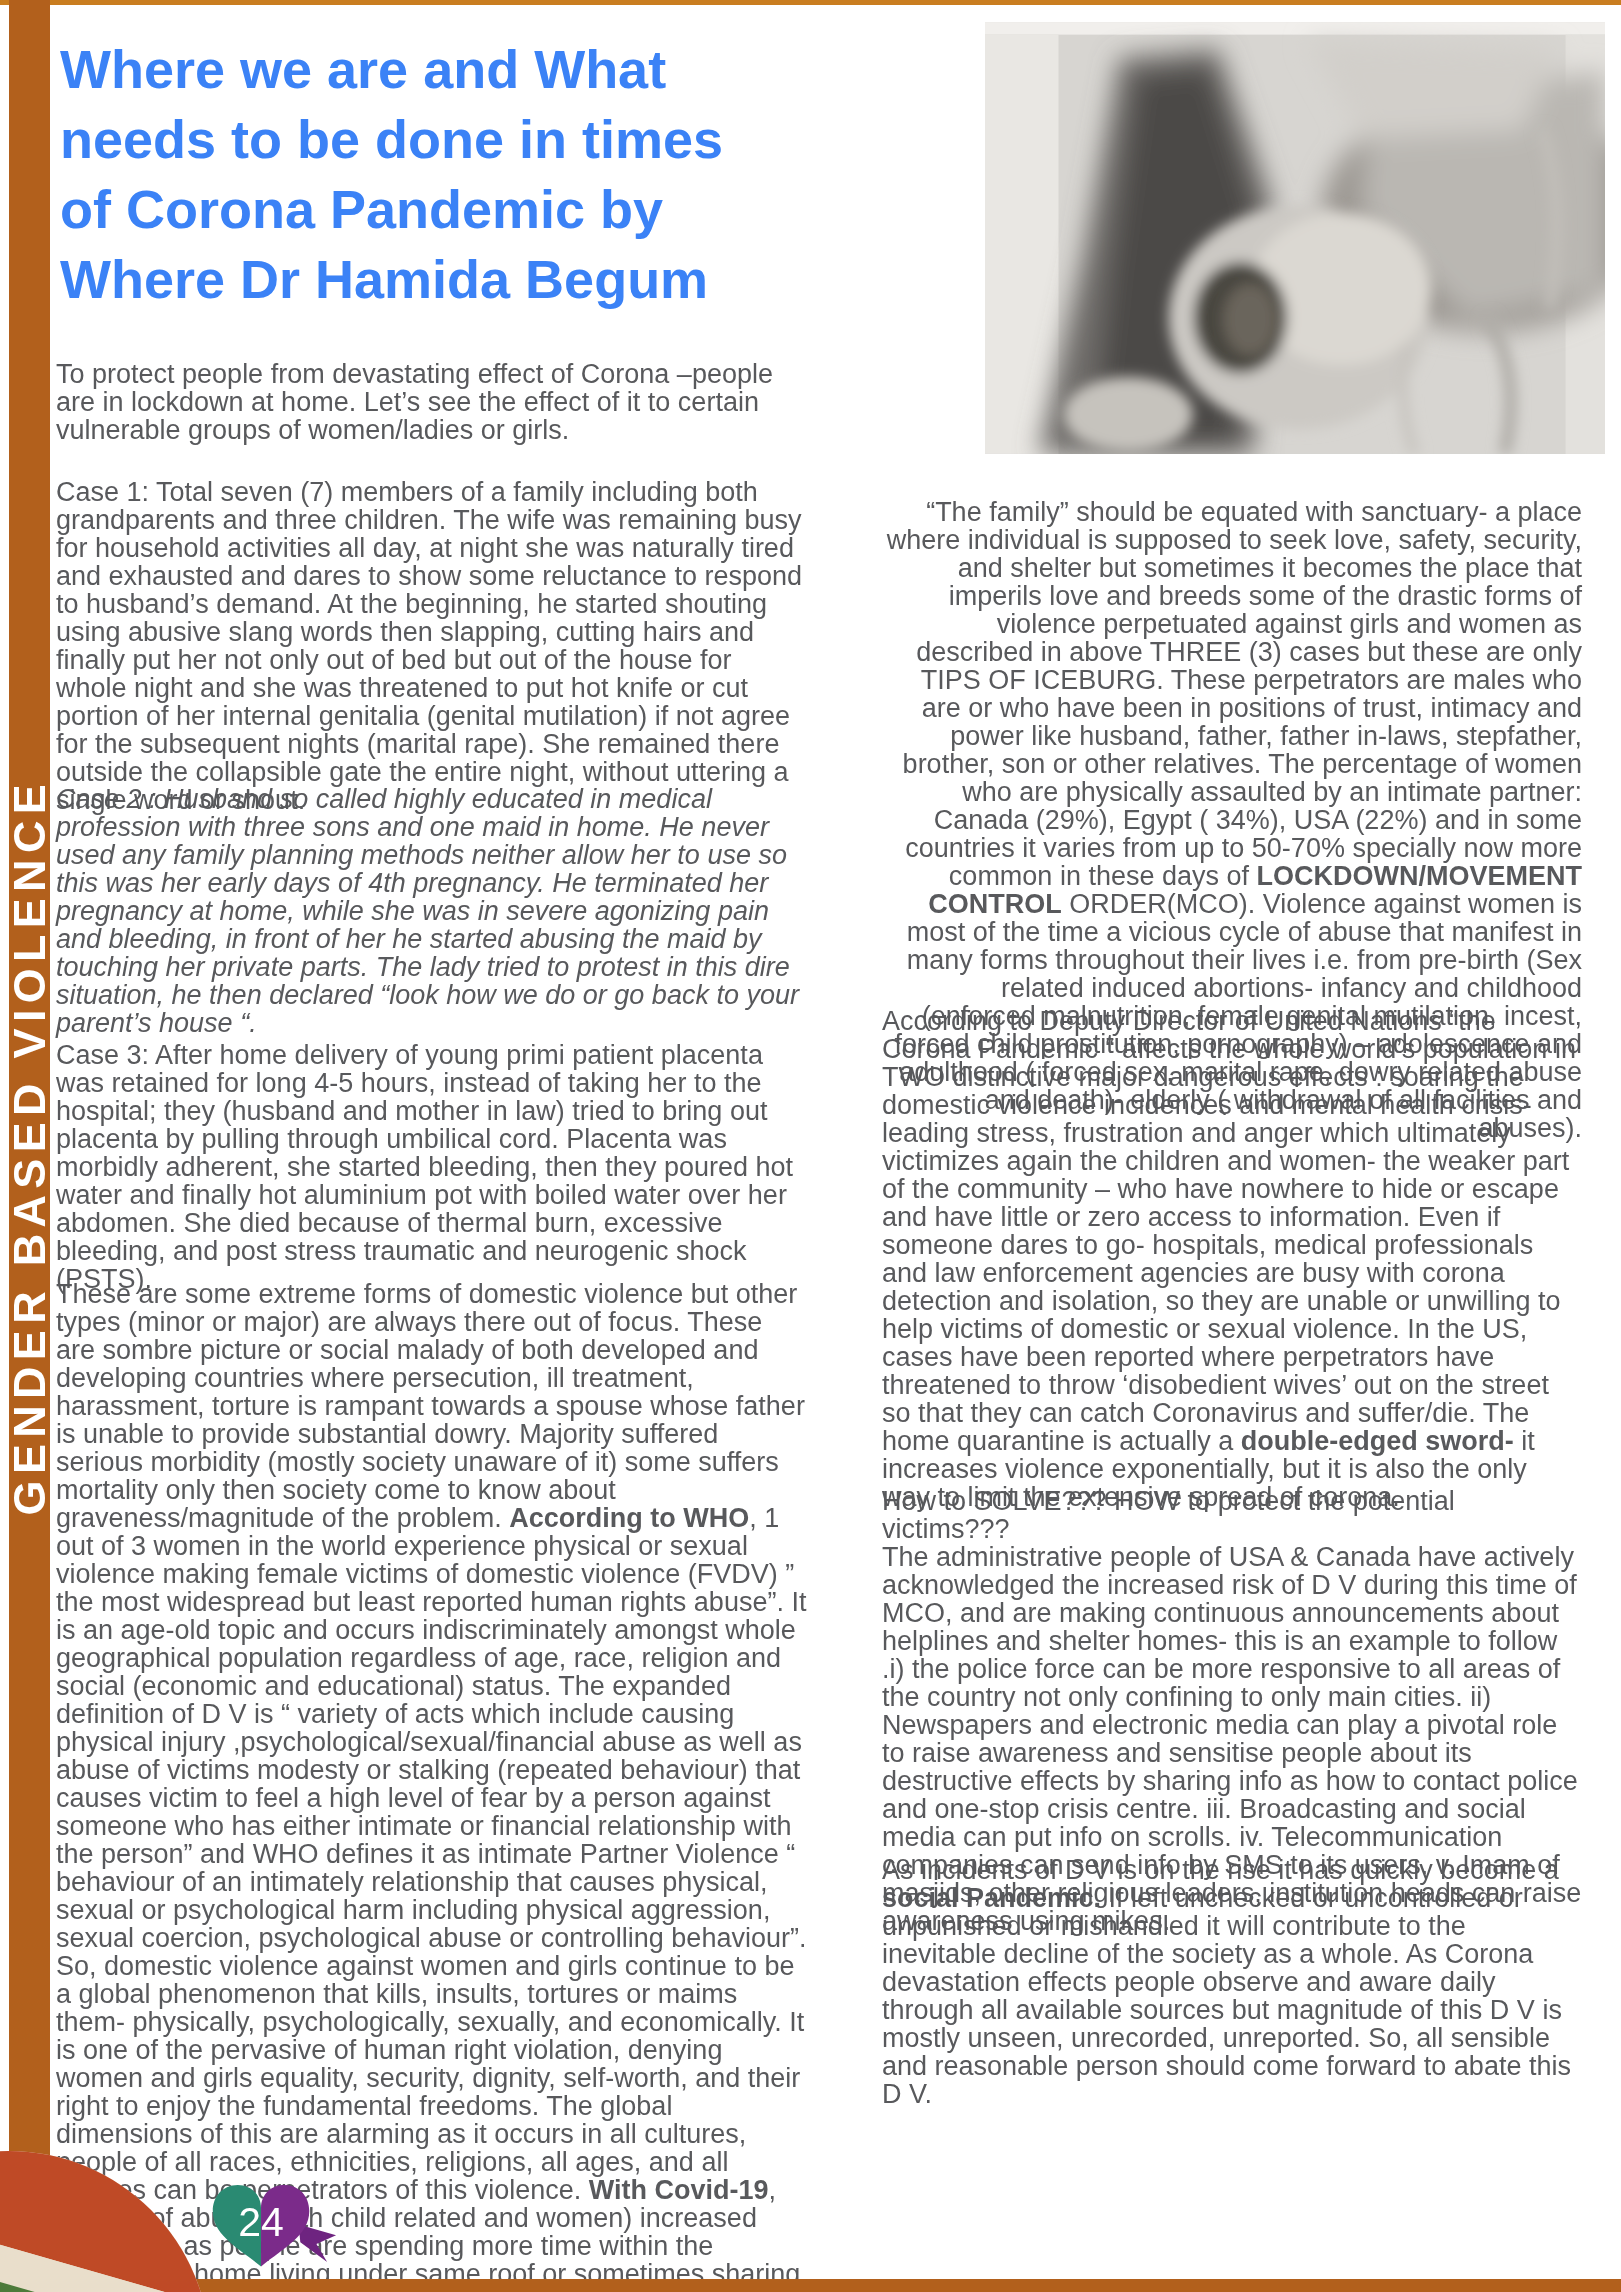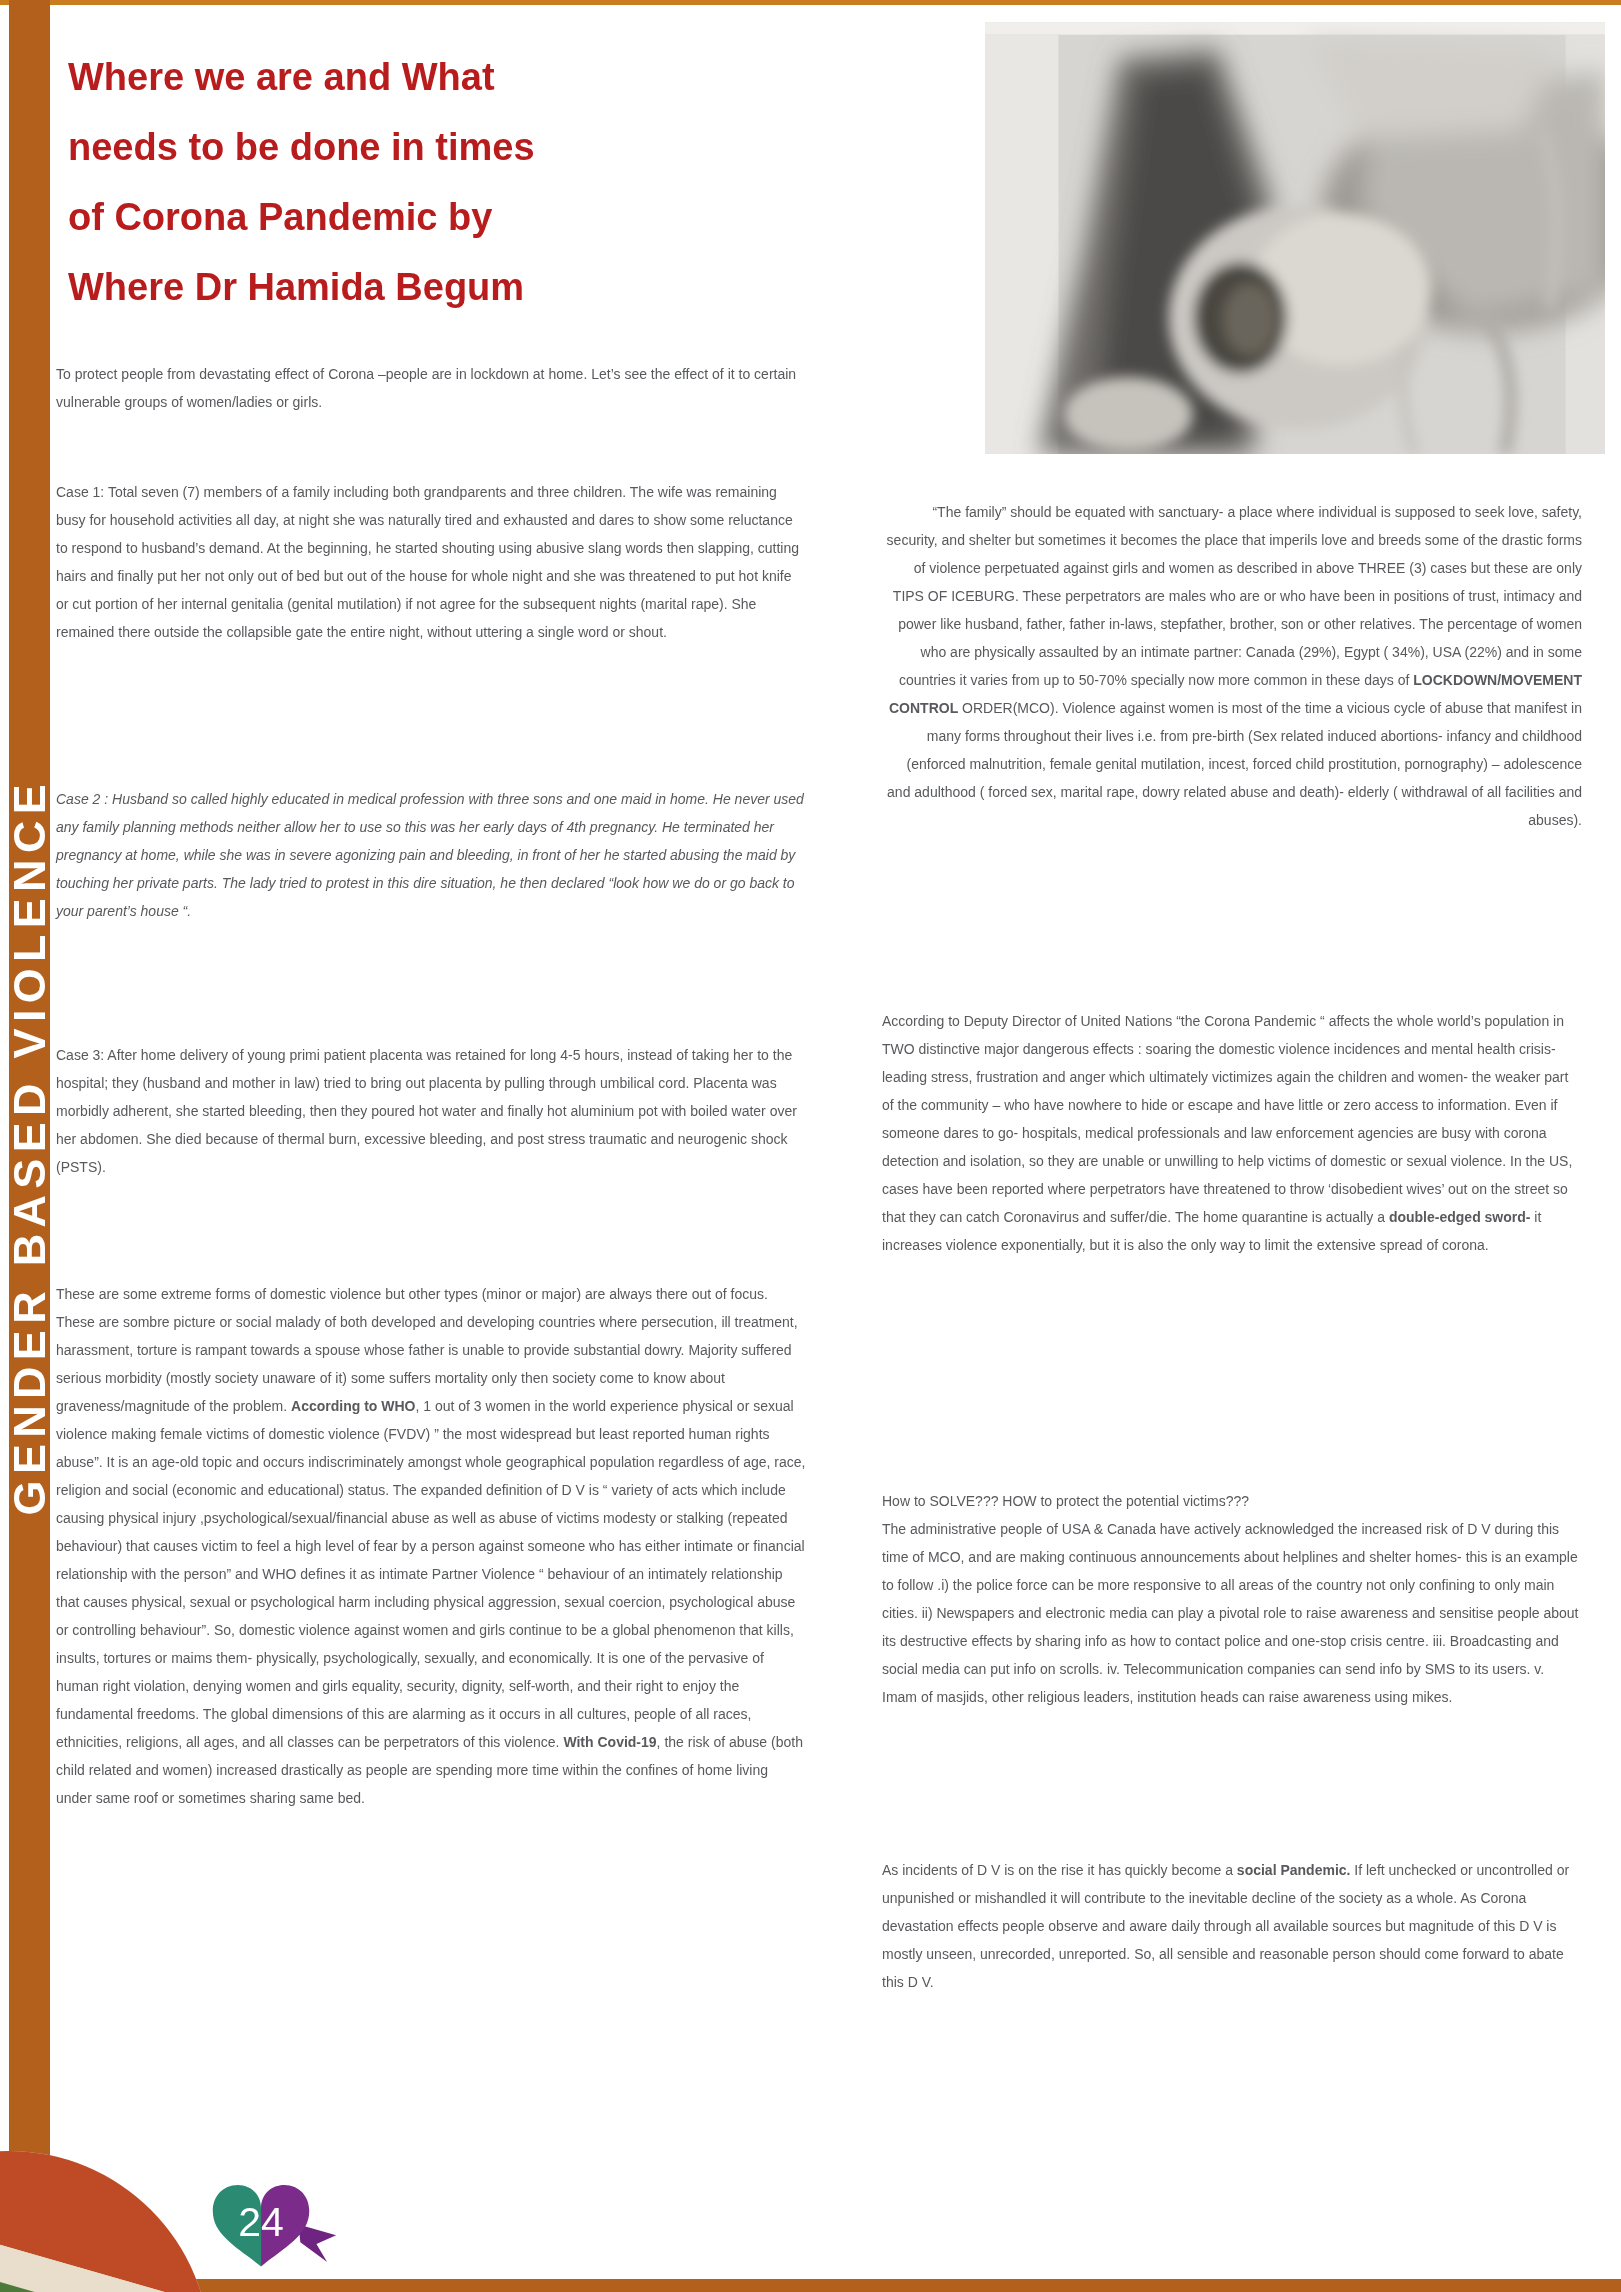--- a/index.html
+++ b/index.html
@@ -4,24 +4,24 @@
 <style>
   html,body{margin:0;padding:0;background:#ffffff;}
   .page{position:relative;width:1621px;height:2293px;background:#ffffff;overflow:hidden;
         font-family:"Liberation Sans", sans-serif;}
   .top-line{position:absolute;left:0;top:0;width:1621px;height:4.5px;background:#c97d20;}
   .bottom-bar{position:absolute;left:0;top:2279px;width:1621px;height:13.4px;background:#b2601c;}
   .side-bar{position:absolute;left:9px;top:0;width:41px;height:2293px;background:#b2601c;
             display:flex;align-items:center;justify-content:center;z-index:2;}
   .side-label{writing-mode:vertical-rl;transform:rotate(180deg);color:#ffffff;font-weight:bold;
               font-size:45px;letter-spacing:6.3px;white-space:nowrap;}
-  .title{position:absolute;left:56px;top:30px;margin:12px;color:#b91c1c;font-weight:bold;
-         font-size:38px;line-height:70px;}
+  .title{position:absolute;left:56px;top:30px;margin:4px;color:#3b82f6;font-weight:bold;
+         font-size:54px;line-height:70px;}
   .para{position:absolute;left:56px;width:751px;margin:0;color:#58595c;
-        font-size:14px;line-height:28px;text-align:left;}
+        font-size:27px;line-height:28px;text-align:left;}
   .para .b{font-weight:bold;}
   .r{left:882px;width:700px;}
   .p-intro{top:360px;}
   .p-case1{top:478px;}
   .p-case2{top:785px;font-style:italic;}
   .p-case3{top:1041px;}
   .p-disc{top:1280px;}
   .p-r1{top:498px;text-align:right;}
   .p-r2{top:1007px;}
   .p-solve{top:1487px;}

